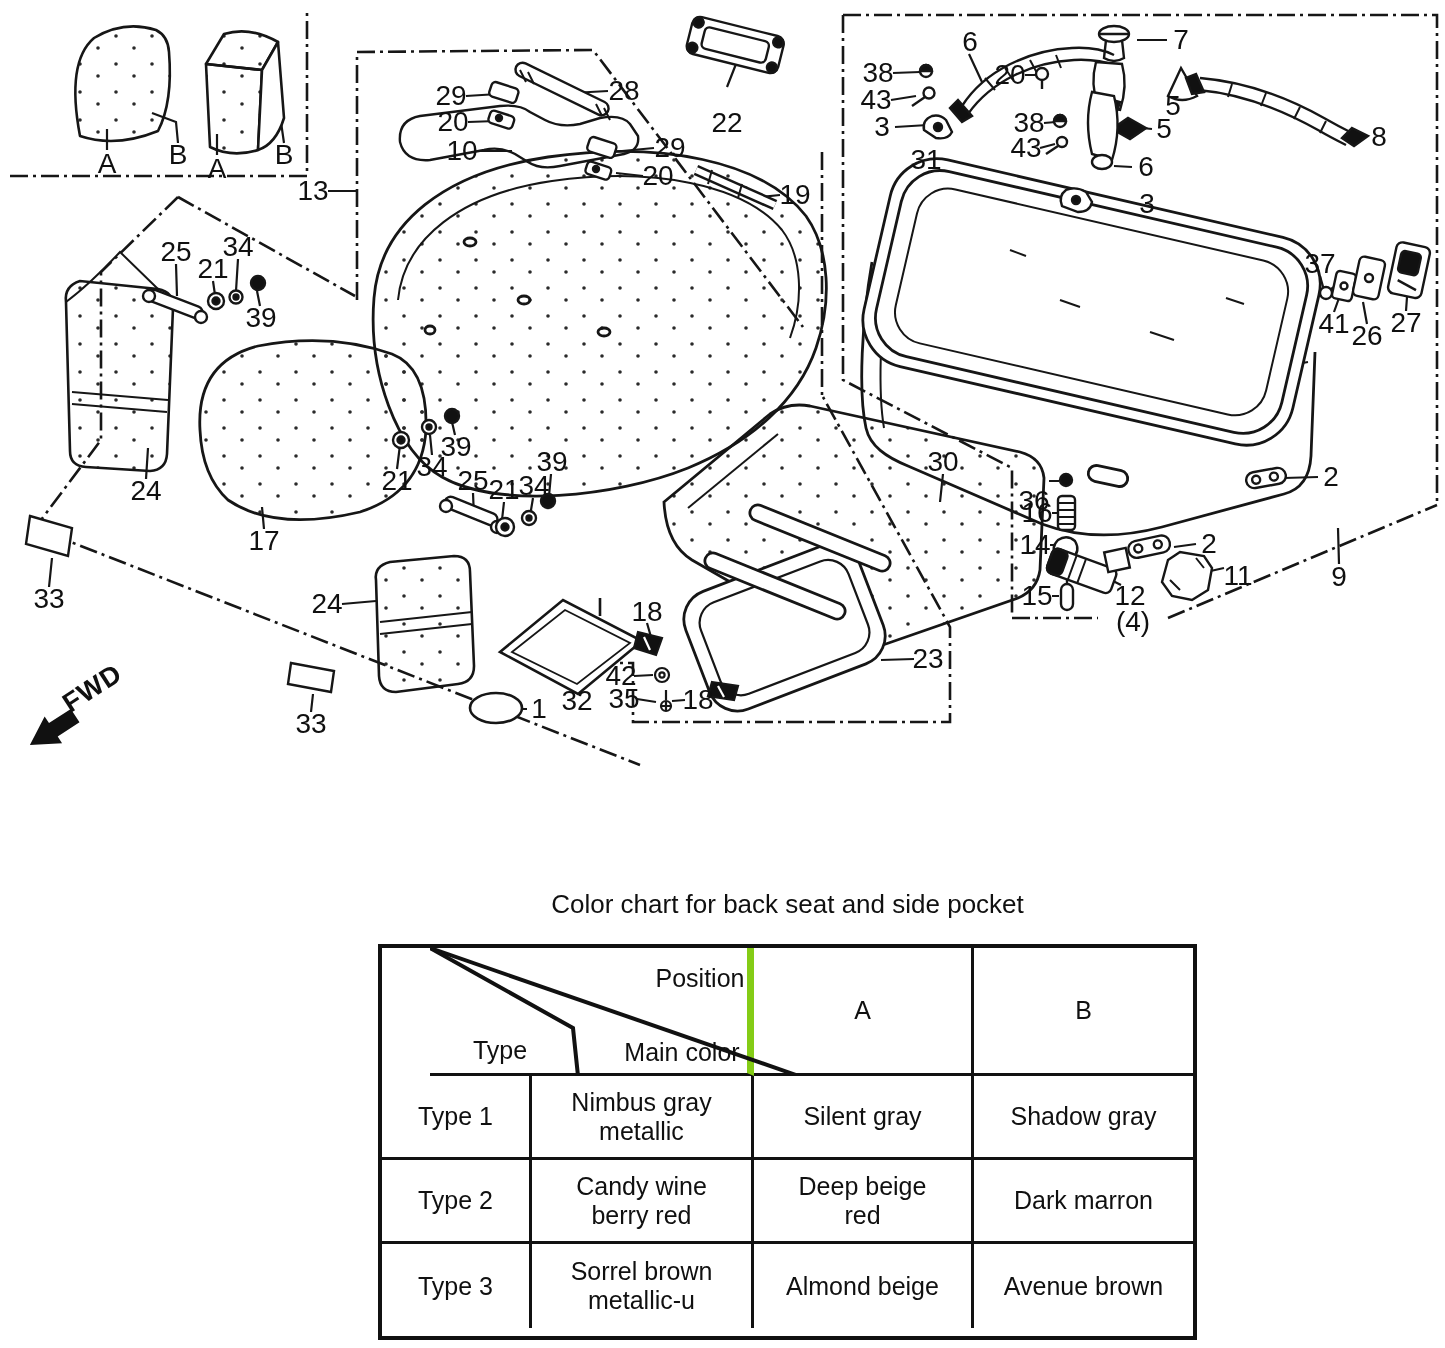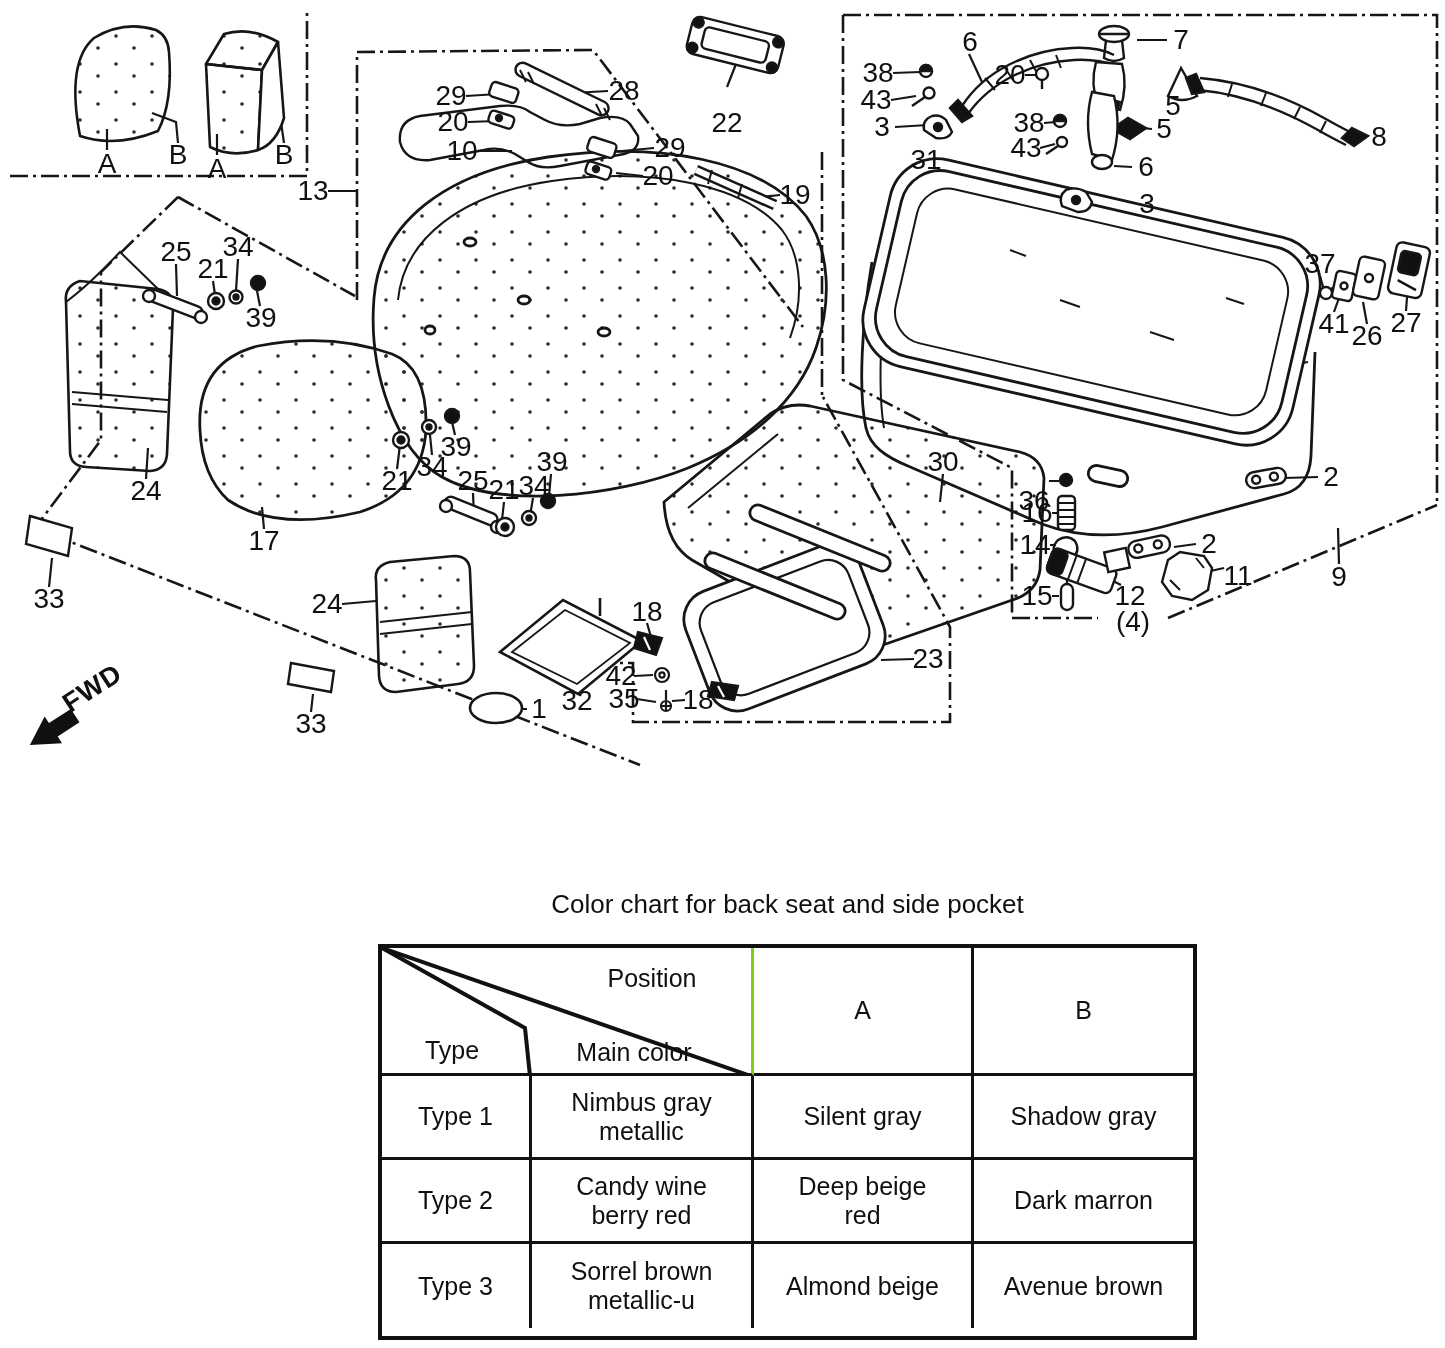--- a/index.html
+++ b/index.html
@@ -14,21 +14,21 @@
                font-size:26px;}
   .color-table{position:absolute;left:378px;top:944px;width:819px;height:396px;
                border:4px solid #111;box-sizing:border-box;display:grid;
                grid-template-columns:150px 222px 220px 219px;
                grid-template-rows:128px 84px 84px 84px;}
   .cell{border-right:3px solid #111;border-bottom:3px solid #111;display:flex;
         align-items:center;justify-content:center;text-align:center;font-size:25px;
         line-height:1.15;white-space:pre-line;}
   .cell.last-col{border-right:none;}
   .cell.last-row{border-bottom:none;}
-  .cell.diag{position:relative;display:block;border-right:3px solid #84cc16;}
+  .cell.diag{position:relative;display:block;border-right:7px solid #84cc16;margin-left:48px;}
   .cell.diag svg{position:absolute;left:0;top:0;}
   .cell.diag .hdr-txt{position:absolute;transform:translate(-50%,-50%);font-size:25px;
                       white-space:nowrap;}
 </style>
 </head>
 <body>
 
 <div id="stage">
 
   <svg id="art" width="1445" height="1348" viewBox="0 0 1445 1348">

